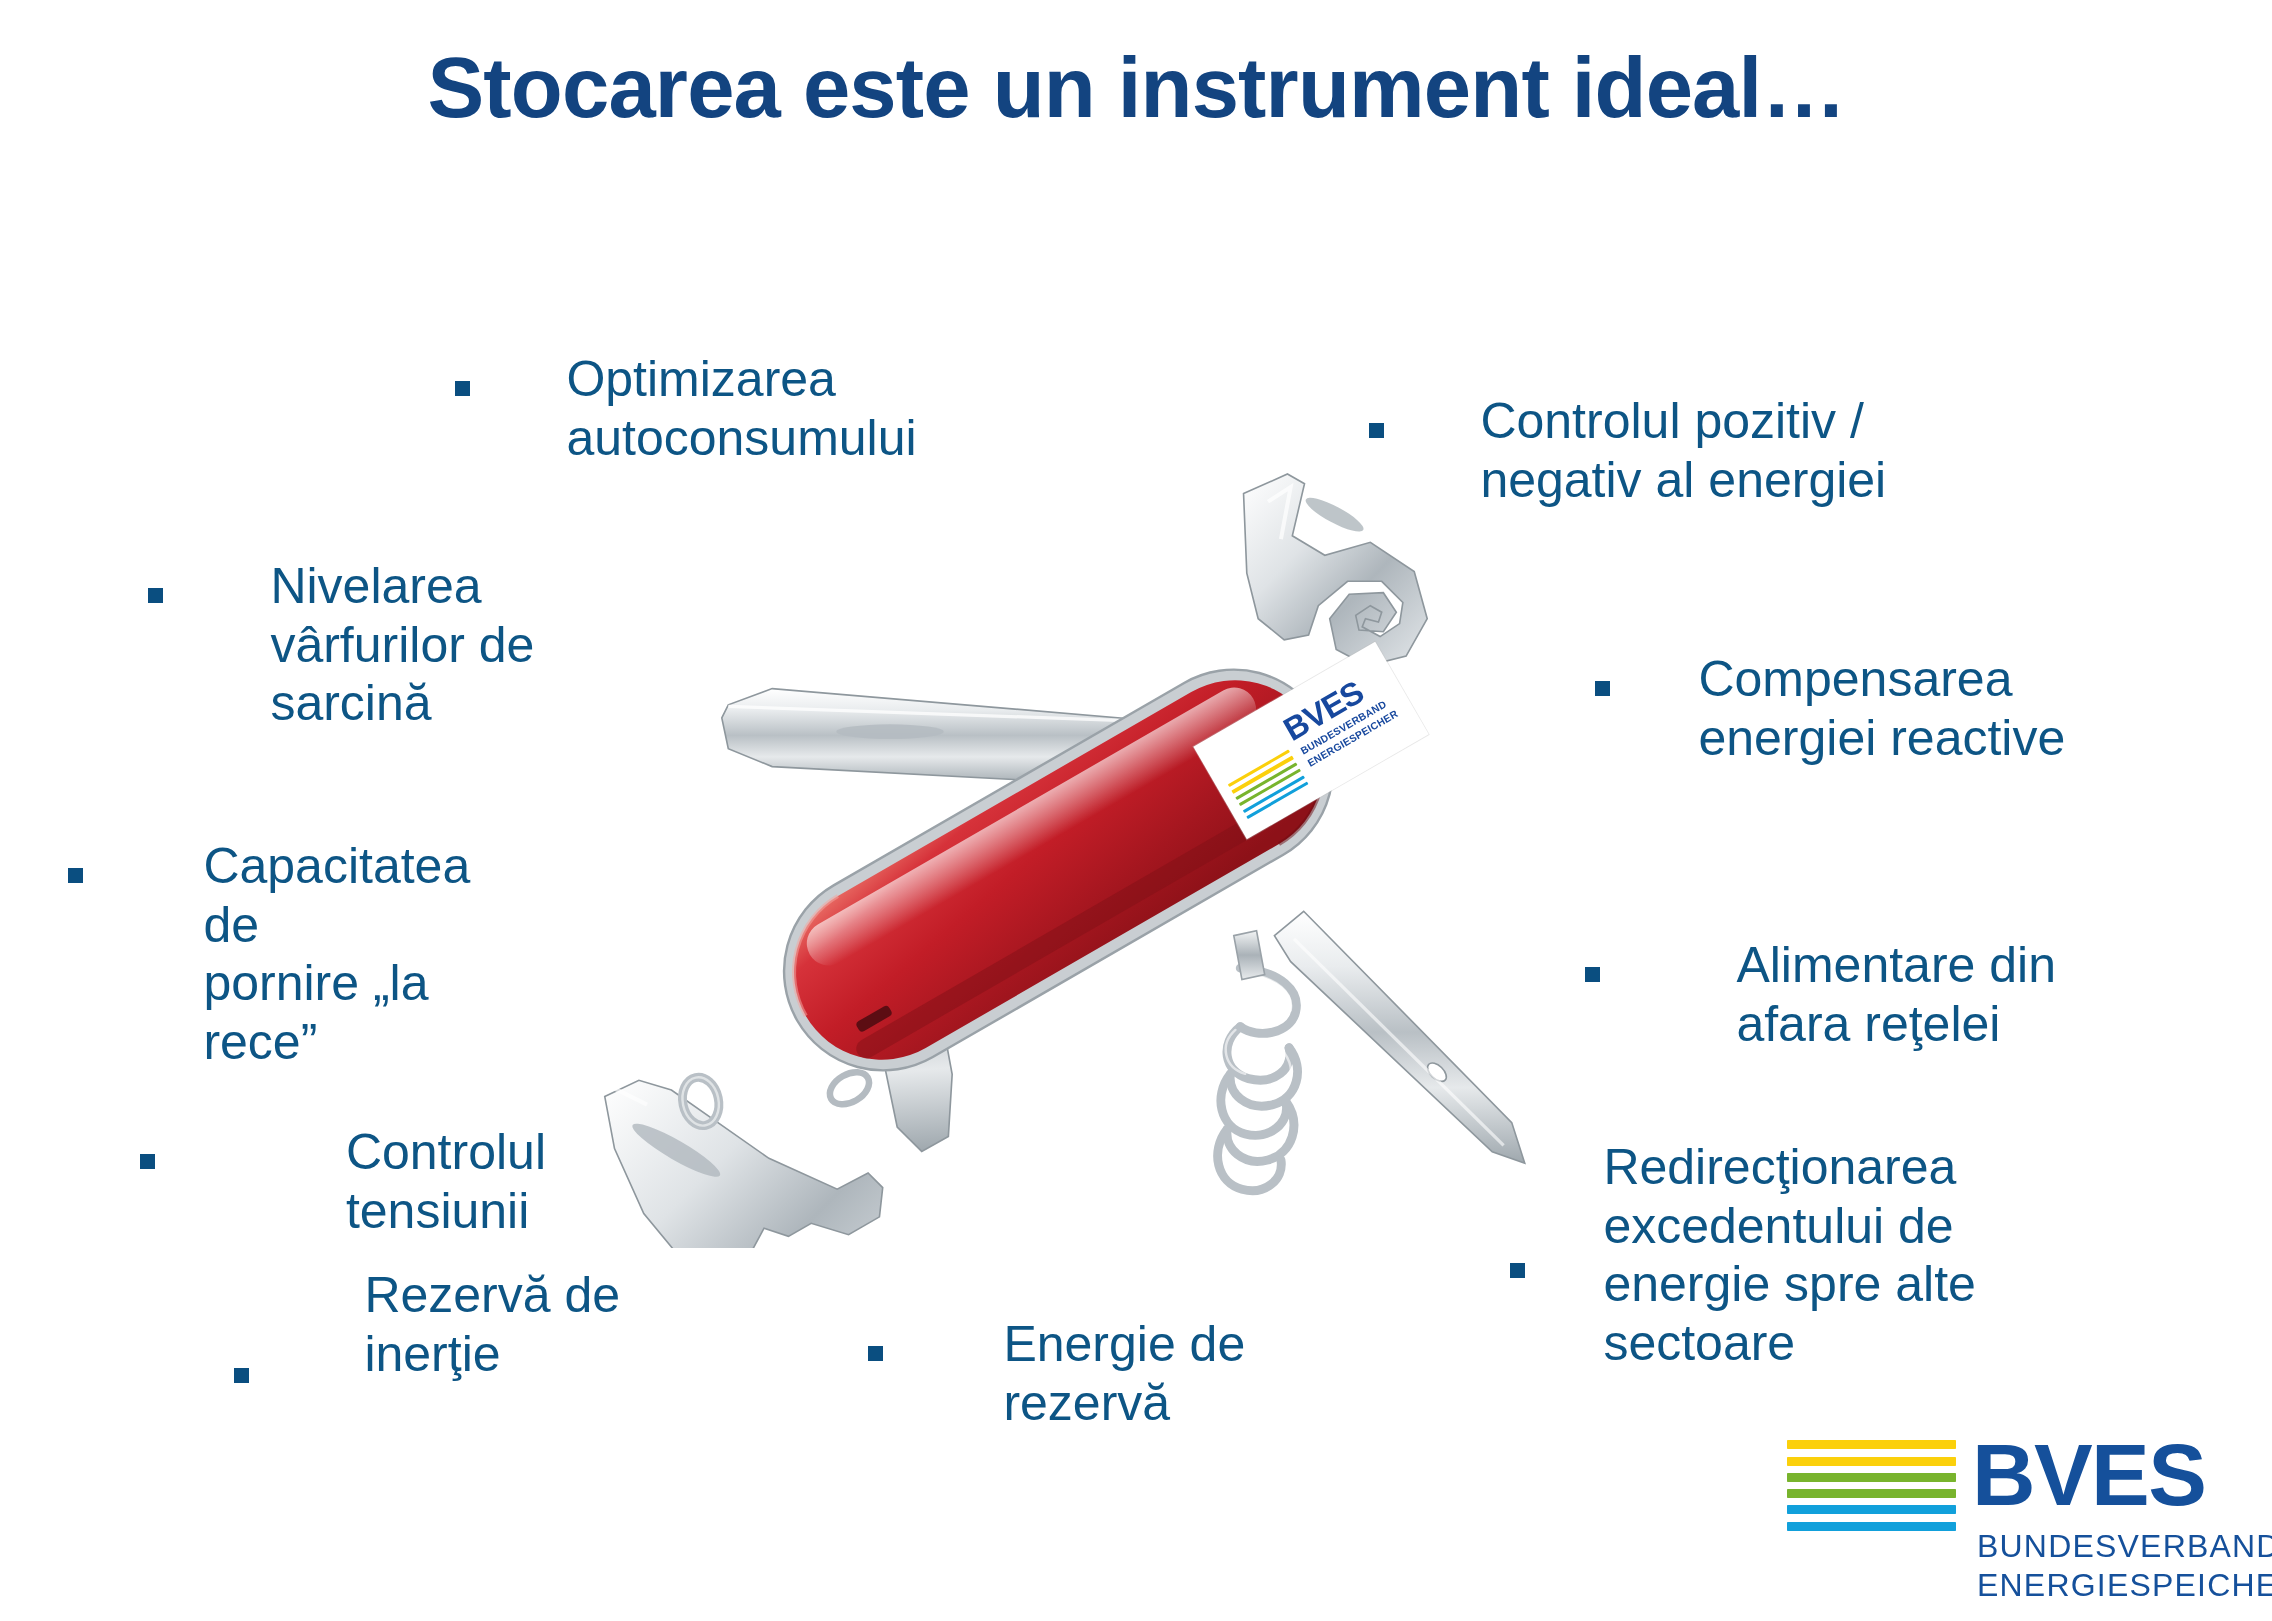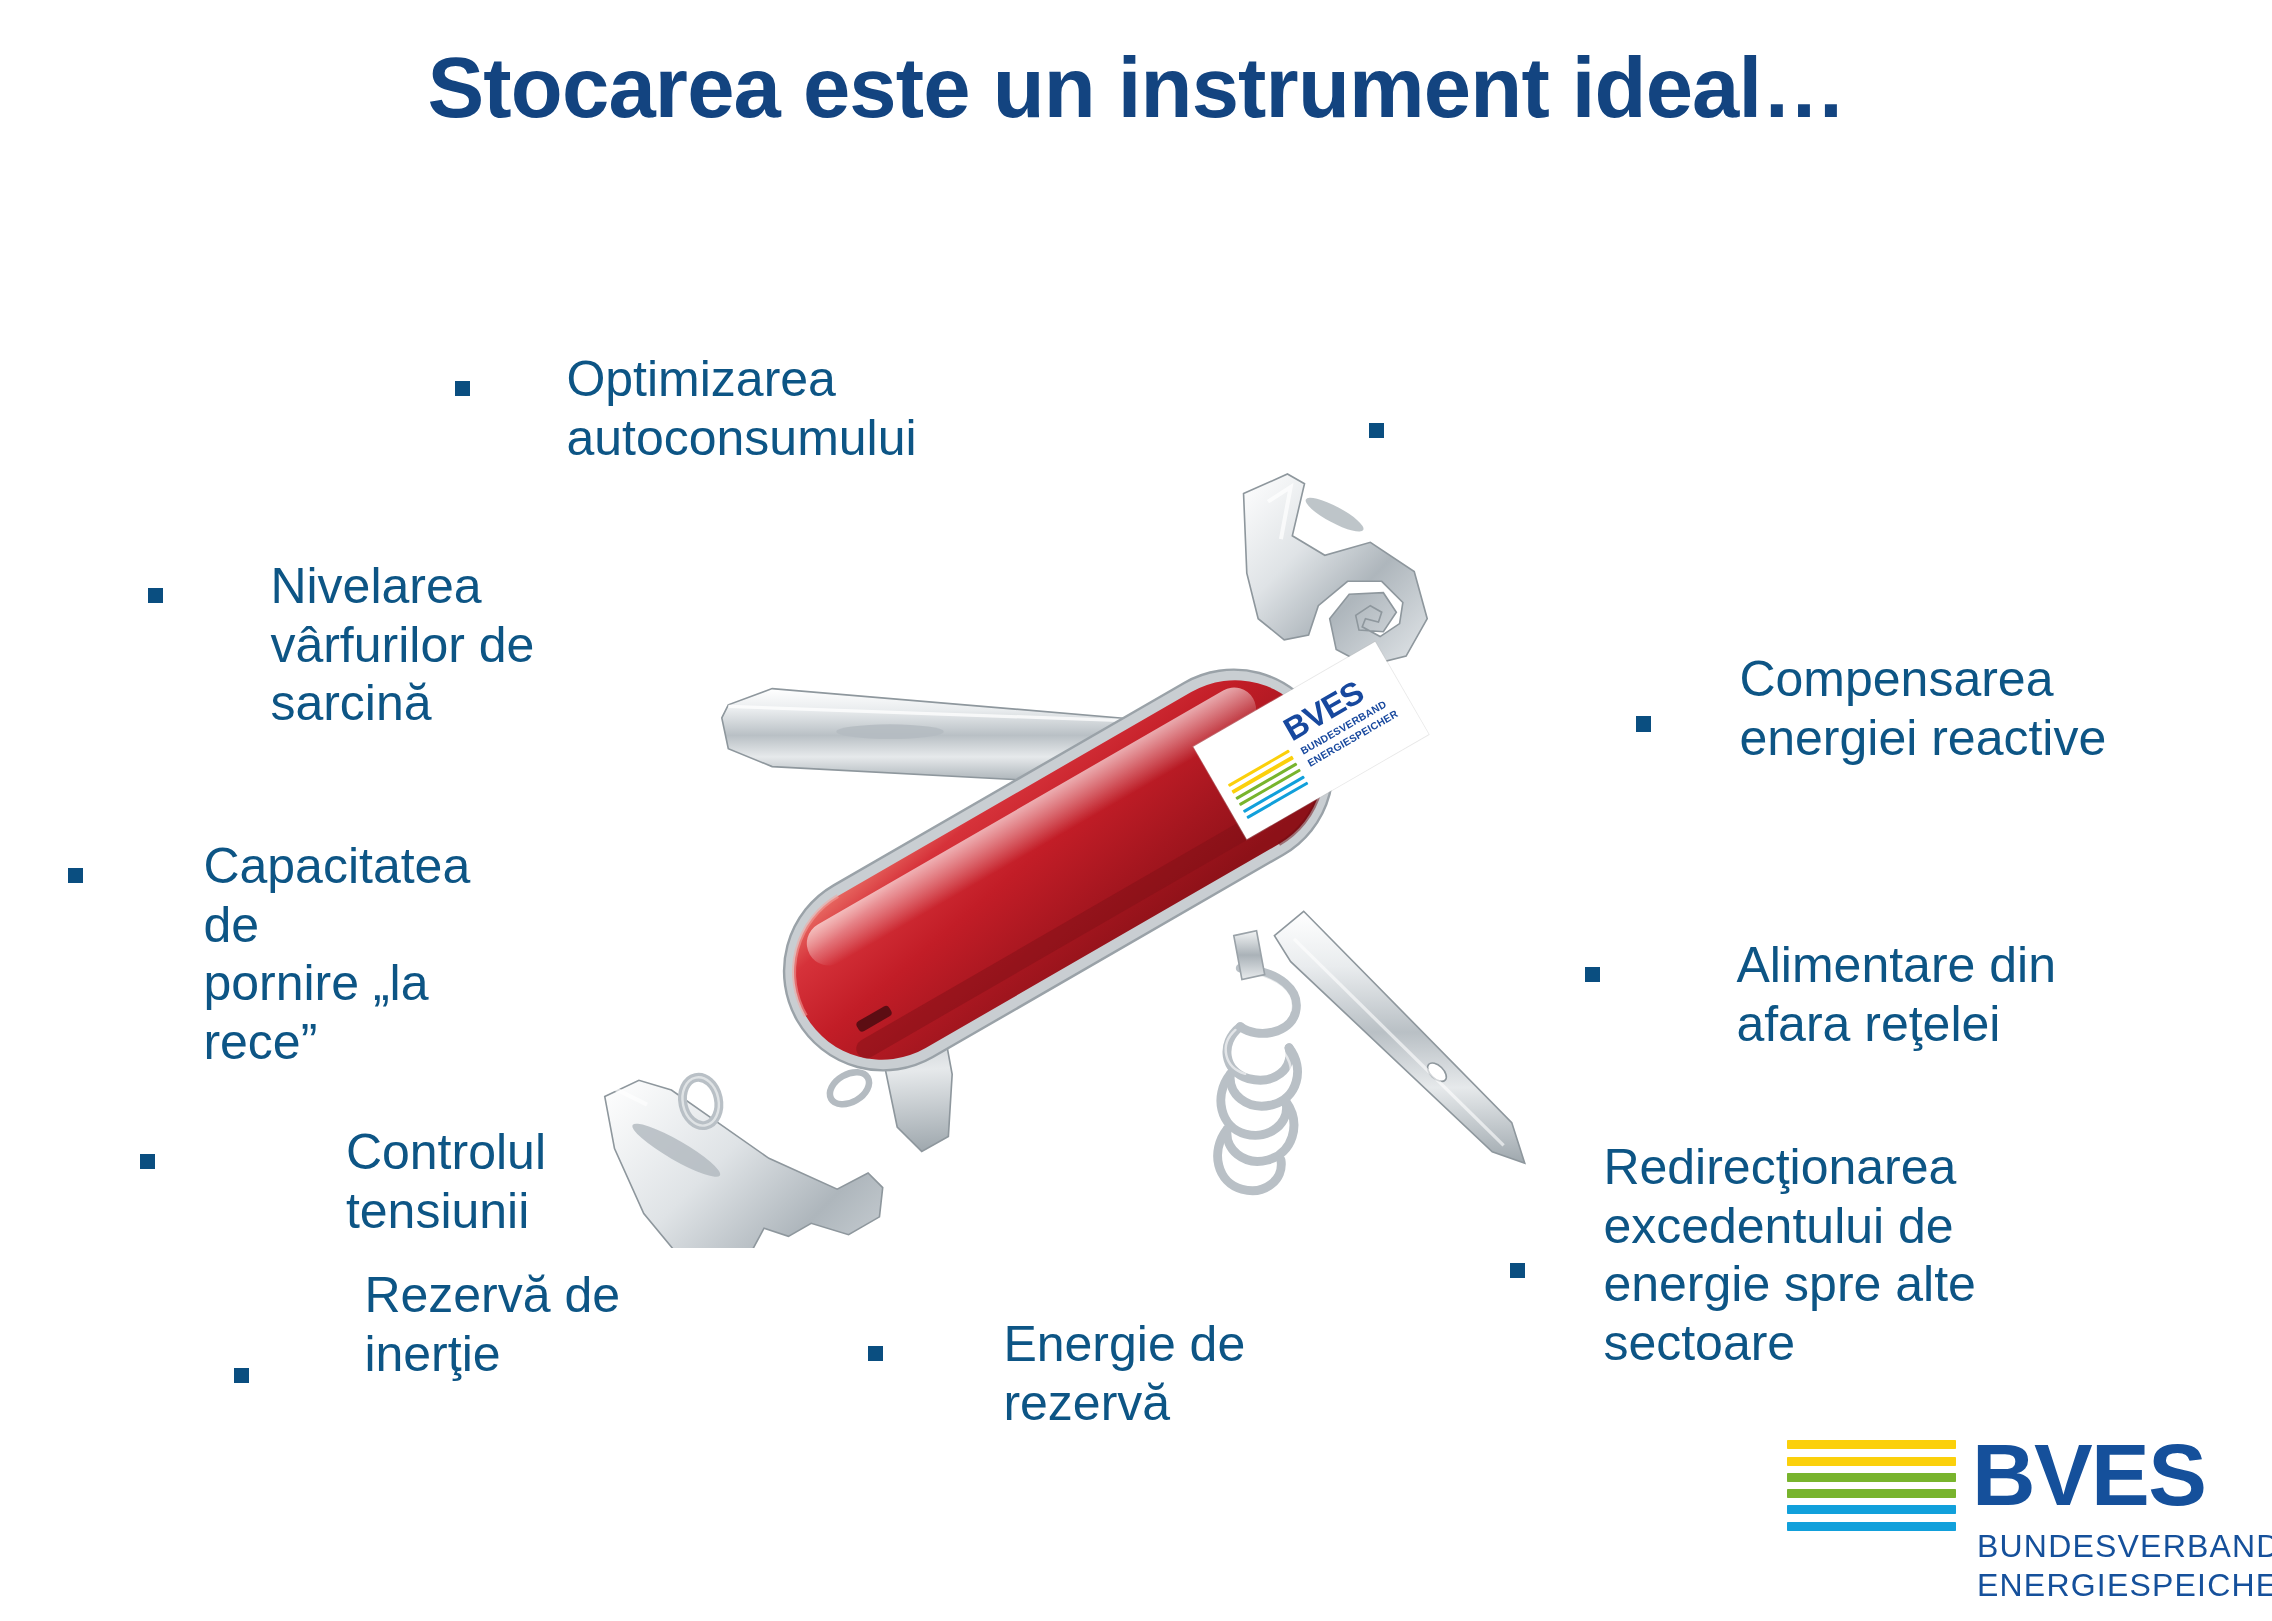--- a/index.html
+++ b/index.html
@@ -238,23 +238,24 @@
 
   <div class="bullet" style="left:868px;top:1315px;width:423px;">
     <span class="sq"></span>
     <span class="gap-f"></span>
     <span class="btxt">Energie de<br>rezervă</span>
   </div>
 
   <div class="bullet" style="left:1369px;top:392px;width:569px;">
     <span class="sq"></span>
     <span class="gap-c"></span>
-  </div>
-
-  <div class="bullet" style="left:1636px;top:650px;width:569px;align-items:center;">
+    <span class="btxt">Controlul pozitiv /<br>negativ al energiei</span>
+  </div>
+
+  <div class="bullet" style="left:1595px;top:650px;width:569px;">
     <span class="sq"></span>
     <span class="gap-e"></span>
     <span class="btxt">Compensarea<br>energiei reactive</span>
   </div>
 
   <div class="bullet" style="left:1585px;top:936px;width:569px;gap:24px;">
     <span class="sq"></span>
     <span class="gap-e"></span>
     <span class="btxt">Alimentare din<br>afara reţelei</span>
   </div>

